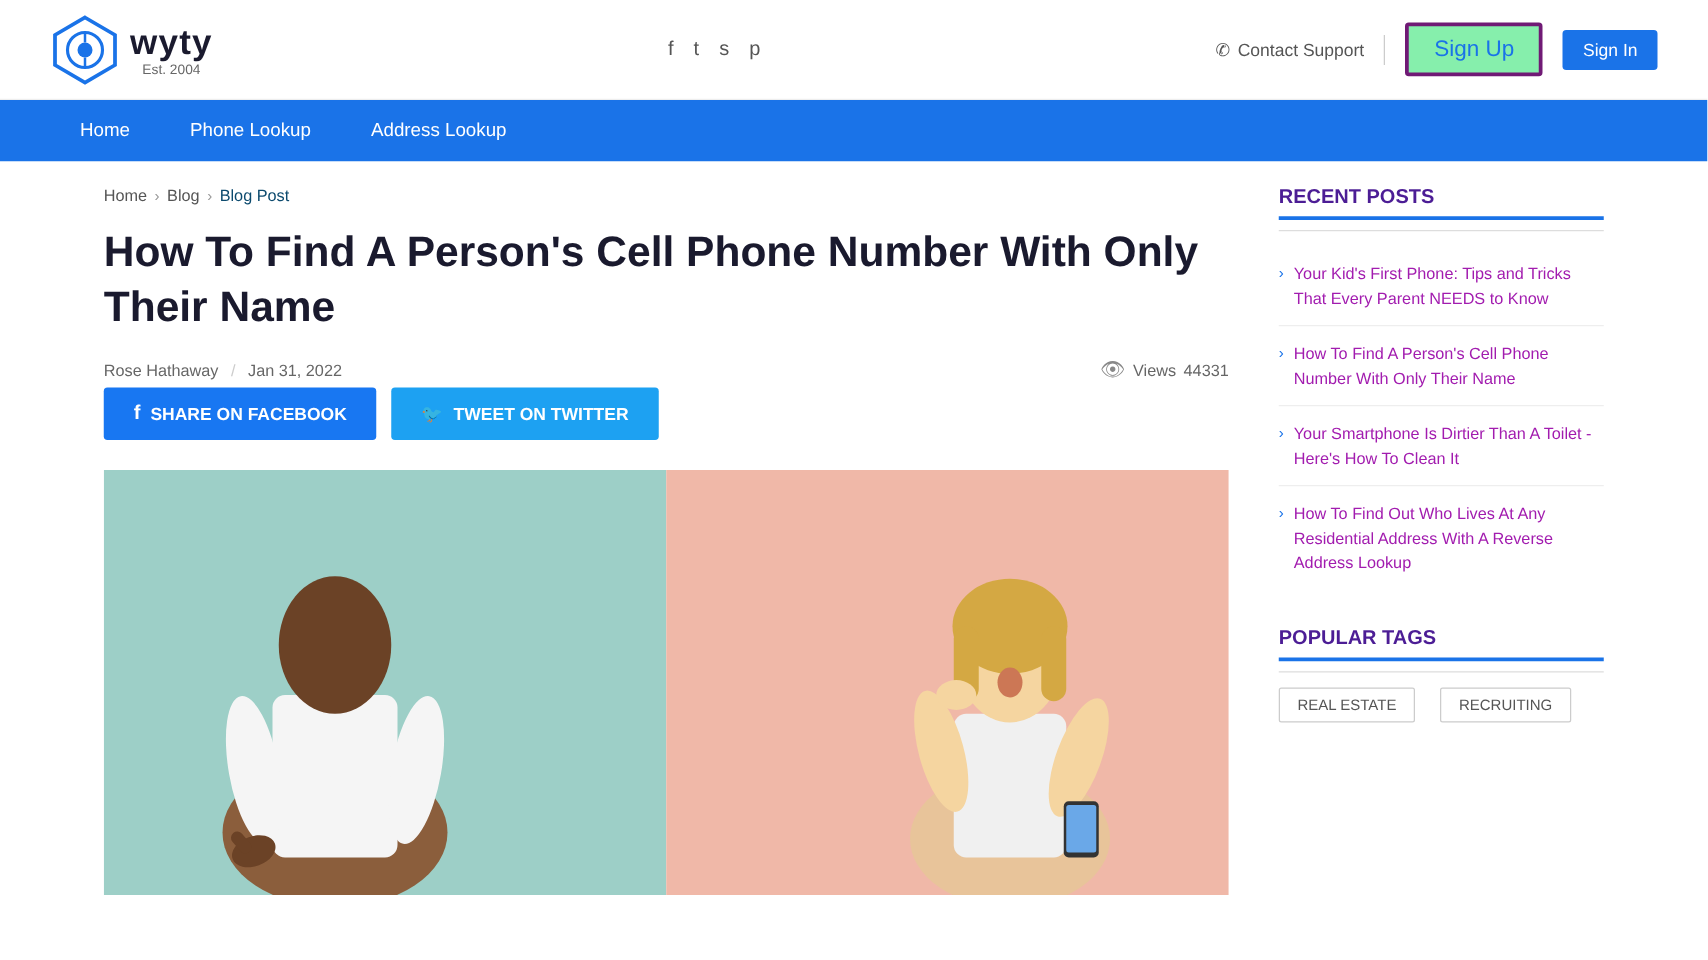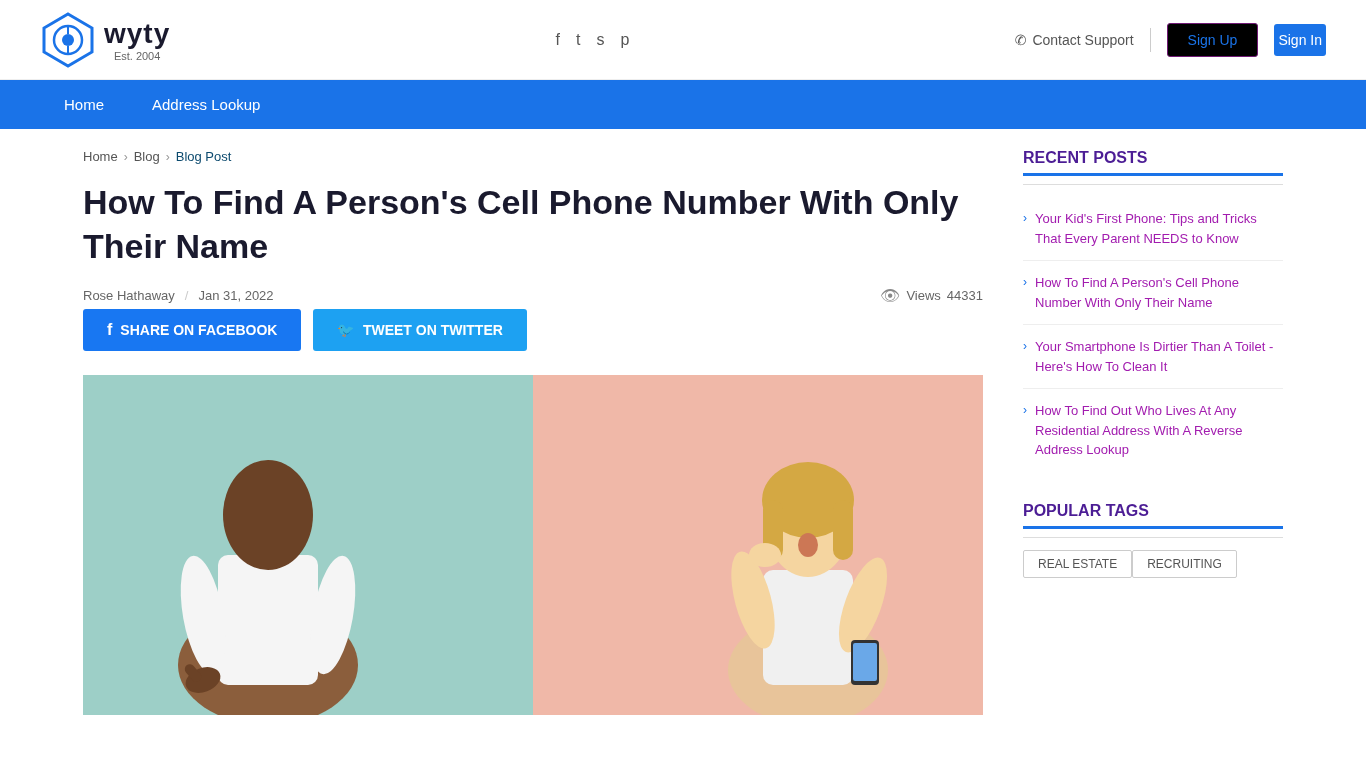--- a/index.html
+++ b/index.html
@@ -62,33 +62,33 @@
       color: #555;
       font-size: 14px;
       cursor: pointer;
     }
     .divider-v {
       width: 1px;
       height: 24px;
       background: #ccc;
     }
     .btn-signup {
-      background: #000000;
+      background: #86efac;
       color: #1a73e8;
-      border: 1px solid #701a75;
+      border: 3px solid #701a75;
       padding: 8px 20px;
       border-radius: 3px;
       cursor: pointer;
-      font-size: 14px;
+      font-size: 18px;
     }
     .btn-signin {
       background: #1a73e8;
       color: #fff;
       border: none;
-      padding: 8px 4px;
+      padding: 8px 16px;
       border-radius: 3px;
       cursor: pointer;
       font-size: 14px;
     }
 
     
     .nav {
       background: #1a73e8;
       display: flex;
       padding: 0 40px;
@@ -237,21 +237,21 @@
       line-height: 1.5;
       text-decoration: none;
     }
 
     .tags-section {
       margin-top: 27px;
     }
     .popular-tags {
       display: flex;
       flex-wrap: wrap;
-      gap: 0;
+      gap: 20px;
       margin-top: 12px;
     }
     .tag {
       border: 1px solid #ccc;
       color: #555;
       padding: 6px 14px;
       font-size: 12px;
       border-radius: 2px;
       cursor: pointer;
       text-transform: uppercase;
@@ -313,20 +313,21 @@
       <span>Contact Support</span>
     </div>
     <div class="divider-v"></div>
     <button class="btn-signup">Sign Up</button>
     <button class="btn-signin">Sign In</button>
   </div>
 </header>
 
 <nav class="nav">
   <div class="nav-item">Home</div>
+  <div class="nav-item">Phone Lookup</div>
   <div class="nav-item">Address Lookup</div>
 </nav>
 
 <div class="main-container">
 
   <div class="content">
 
     <div class="breadcrumb">
       <a href="#">Home</a>
       <span class="breadcrumb-sep">›</span>

